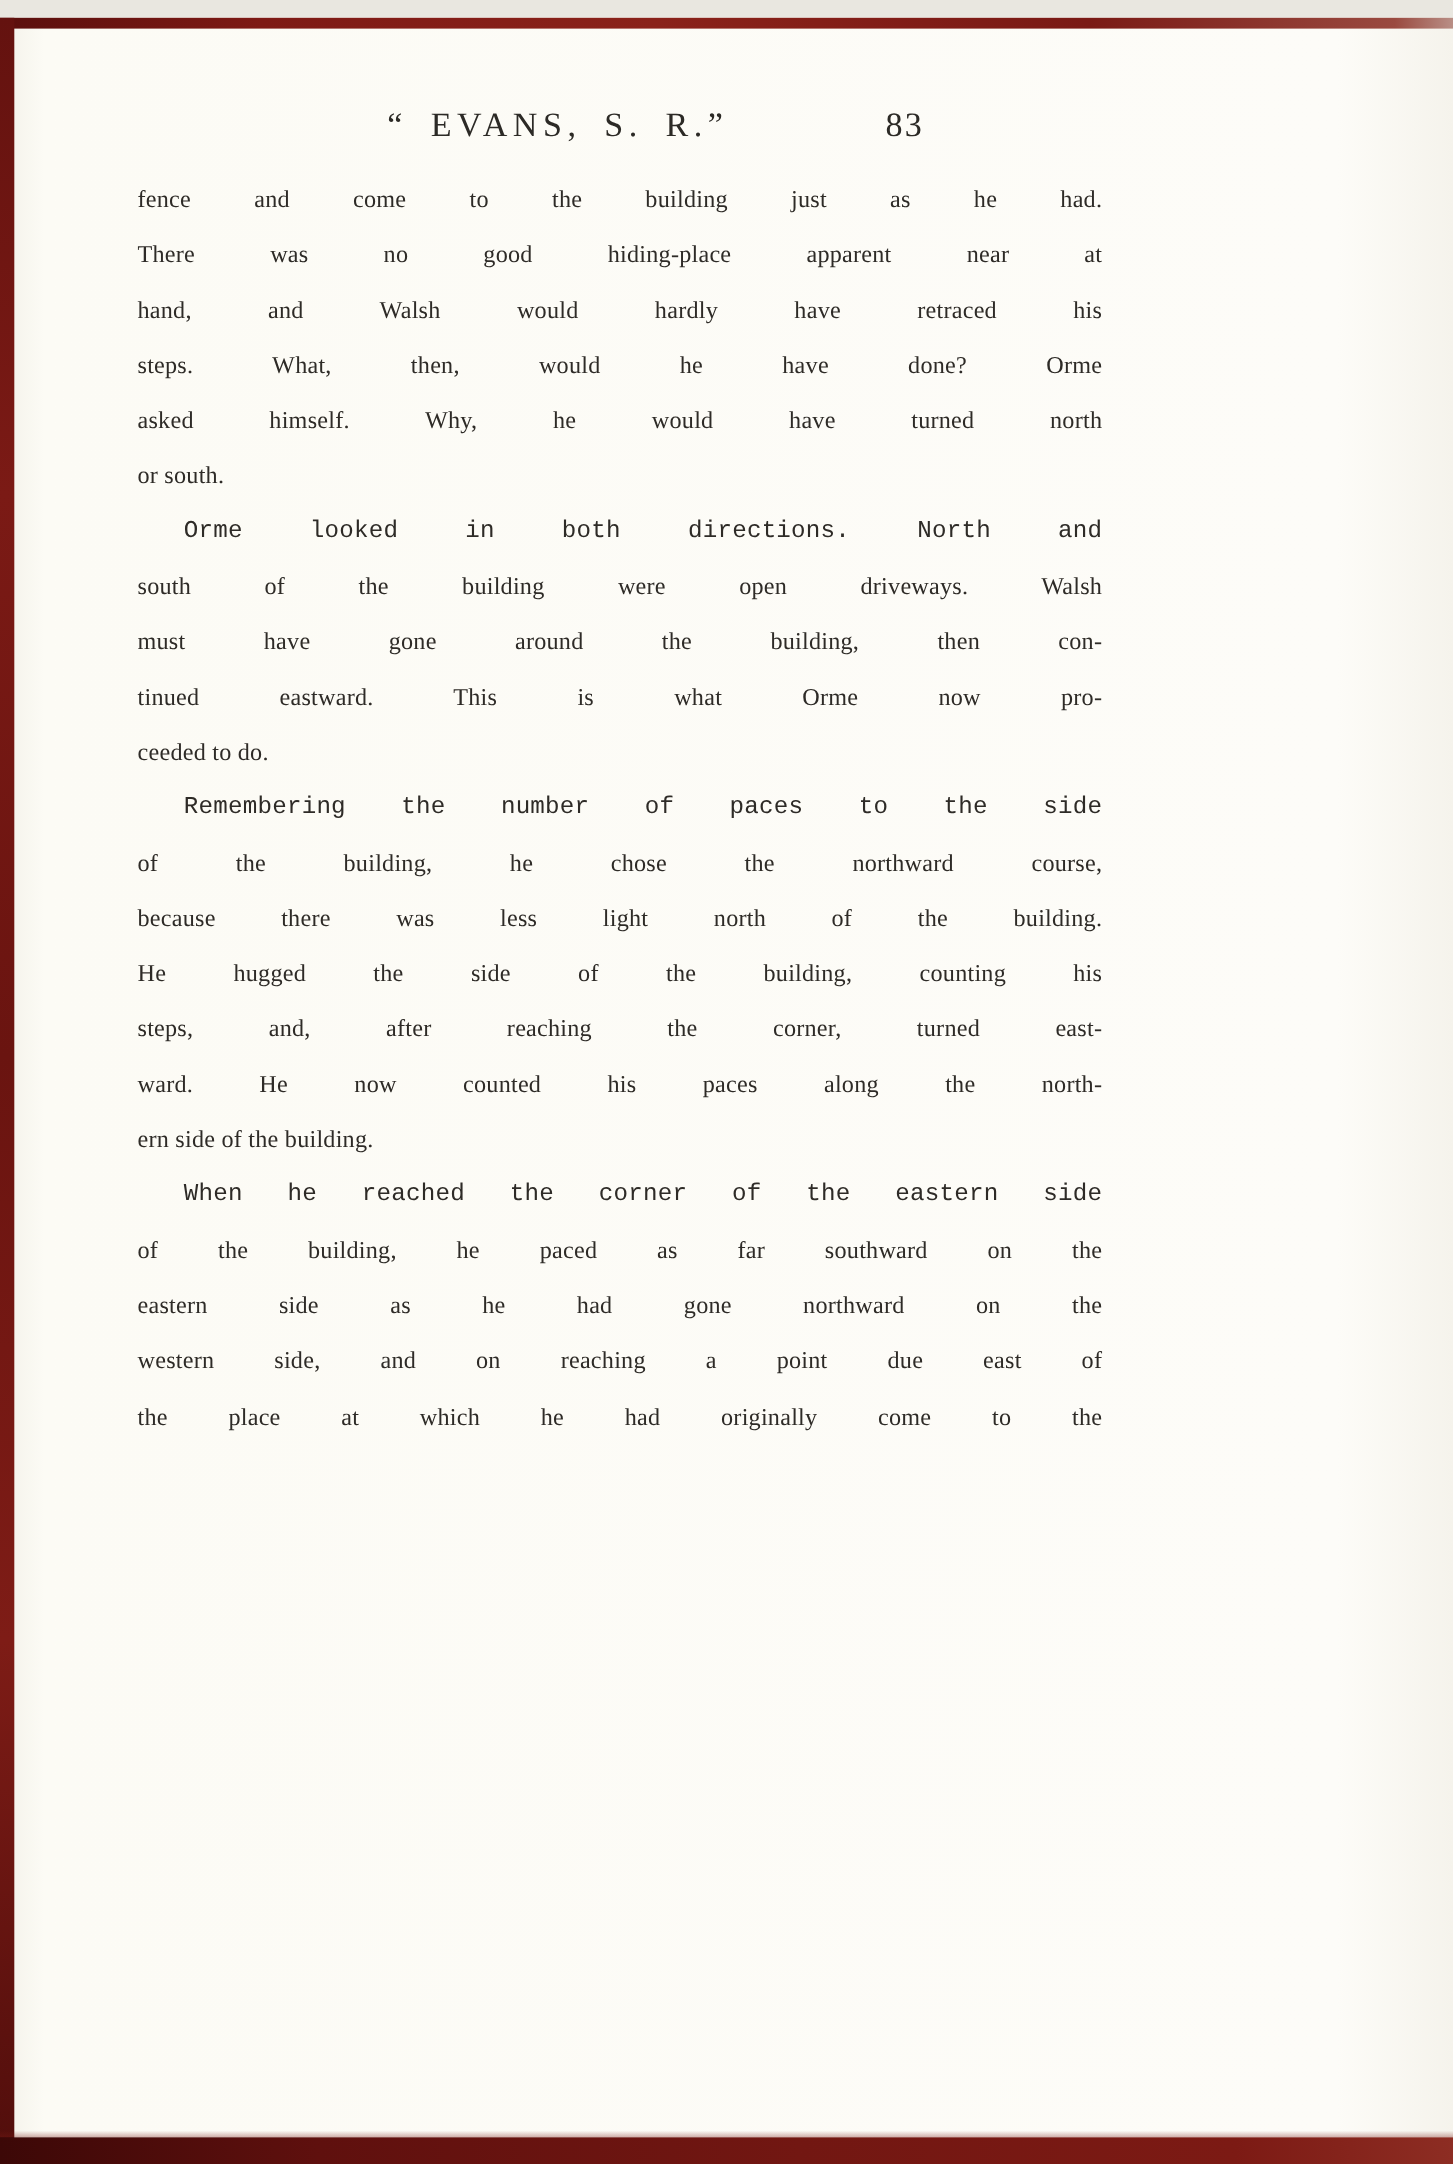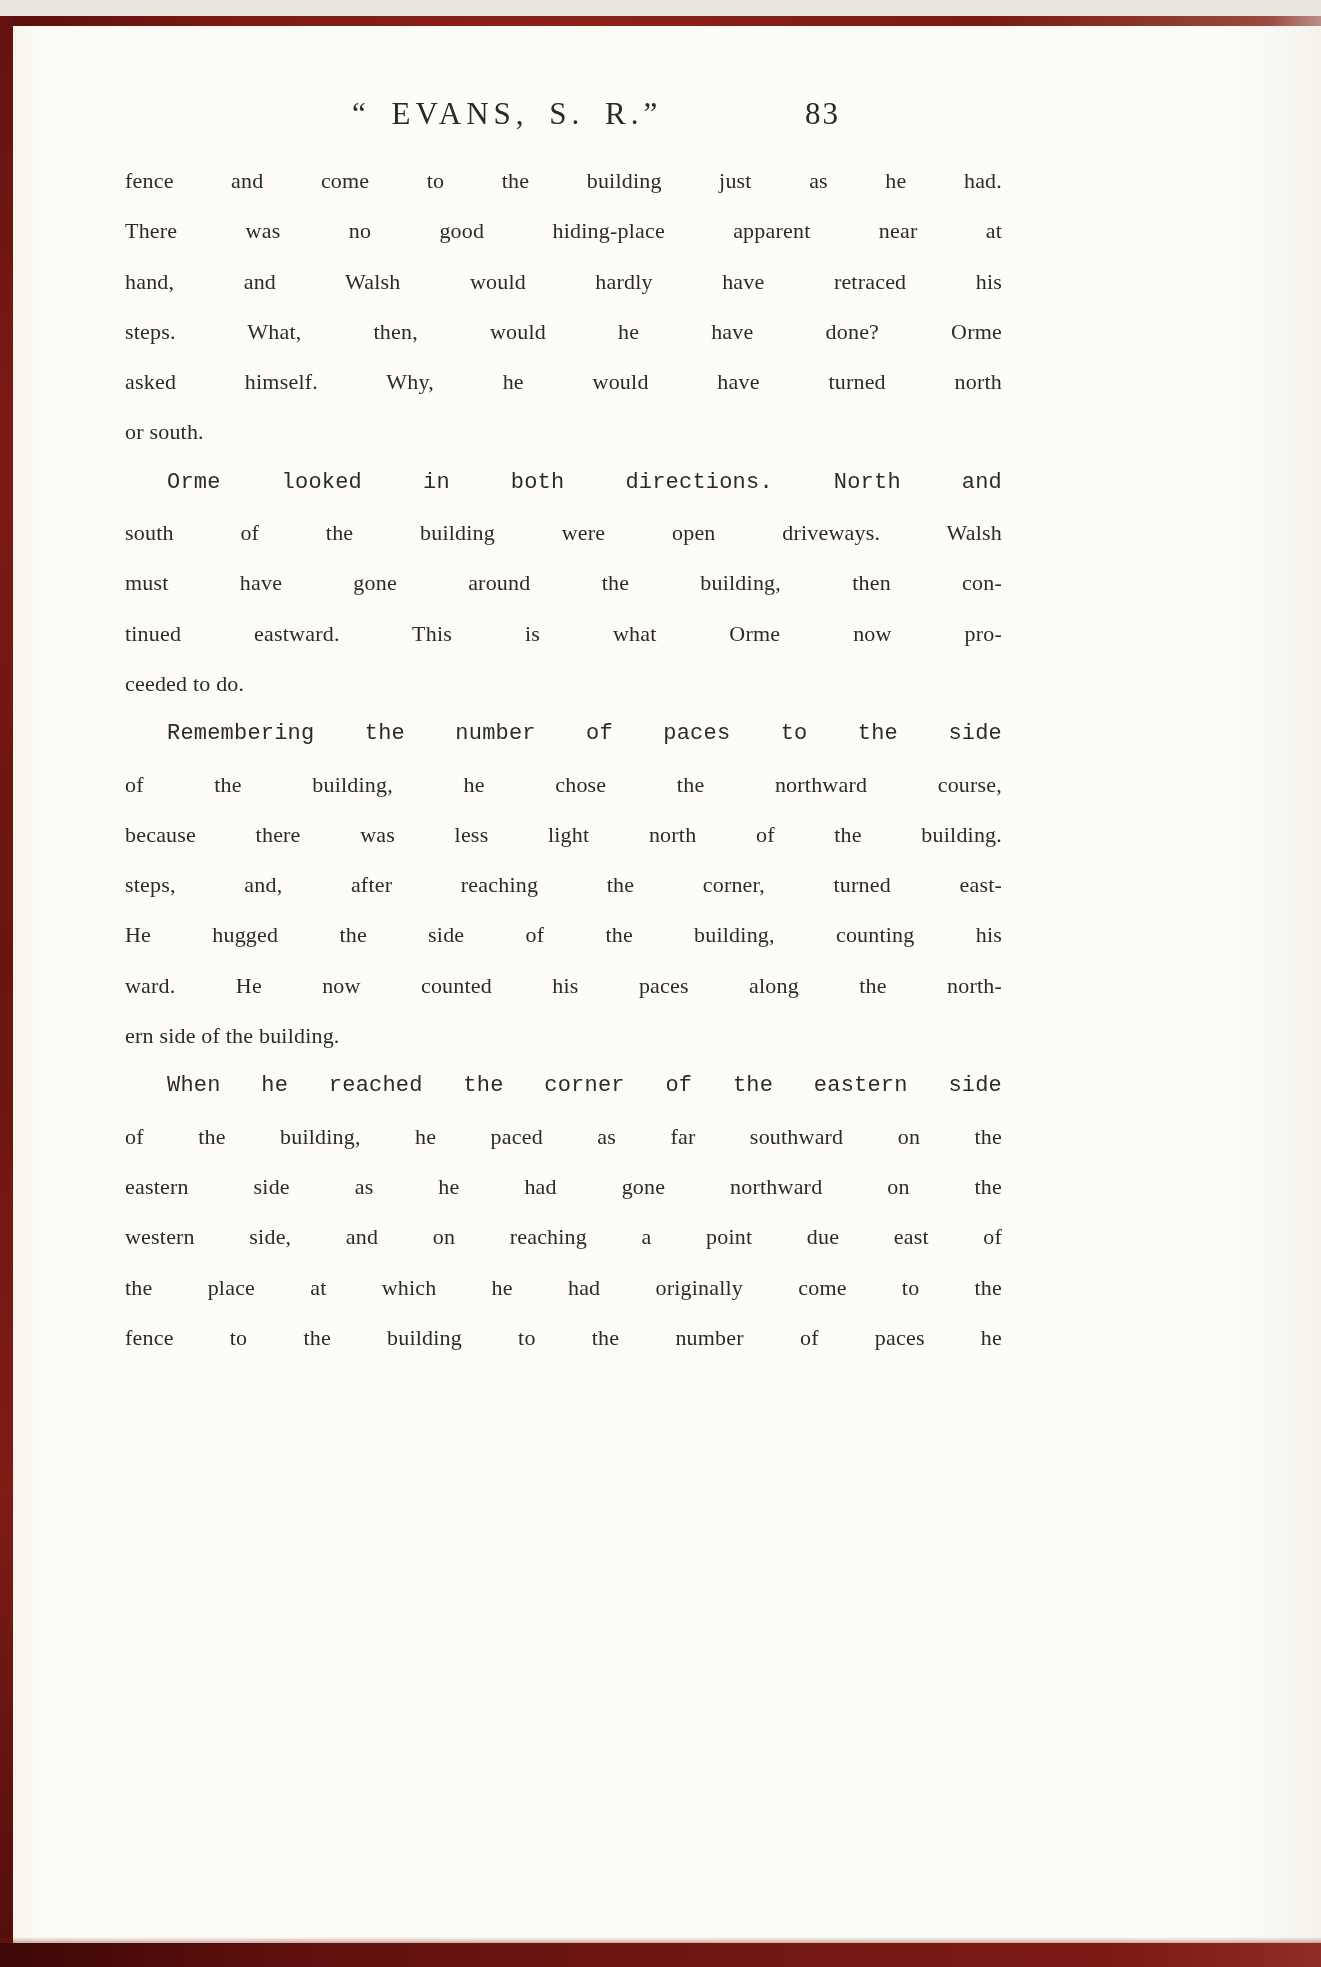--- a/index.html
+++ b/index.html
@@ -99,25 +99,24 @@
       <div class="line">asked himself. Why, he would have turned north</div>
       <div class="line last">or south.</div>
       <div class="line indent">Orme looked in both directions. North and</div>
       <div class="line">south of the building were open driveways. Walsh</div>
       <div class="line">must have gone around the building, then con-</div>
       <div class="line">tinued eastward. This is what Orme now pro-</div>
       <div class="line last">ceeded to do.</div>
       <div class="line indent">Remembering the number of paces to the side</div>
       <div class="line">of the building, he chose the northward course,</div>
       <div class="line">because there was less light north of the building.</div>
+      <div class="line">He hugged the side of the building, counting his</div>
       <div class="line">steps, and, after reaching the corner, turned east-</div>
-      <div class="line">He hugged the side of the building, counting his</div>
       <div class="line">ward. He now counted his paces along the north-</div>
       <div class="line last">ern side of the building.</div>
       <div class="line indent">When he reached the corner of the eastern side</div>
       <div class="line">of the building, he paced as far southward on the</div>
       <div class="line">eastern side as he had gone northward on the</div>
       <div class="line">western side, and on reaching a point due east of</div>
       <div class="line">the place at which he had originally come to the</div>
-      <div class="line">fence to the building to the number of paces he</div>
     </div>
 
 </div>
 
 </body></html>

